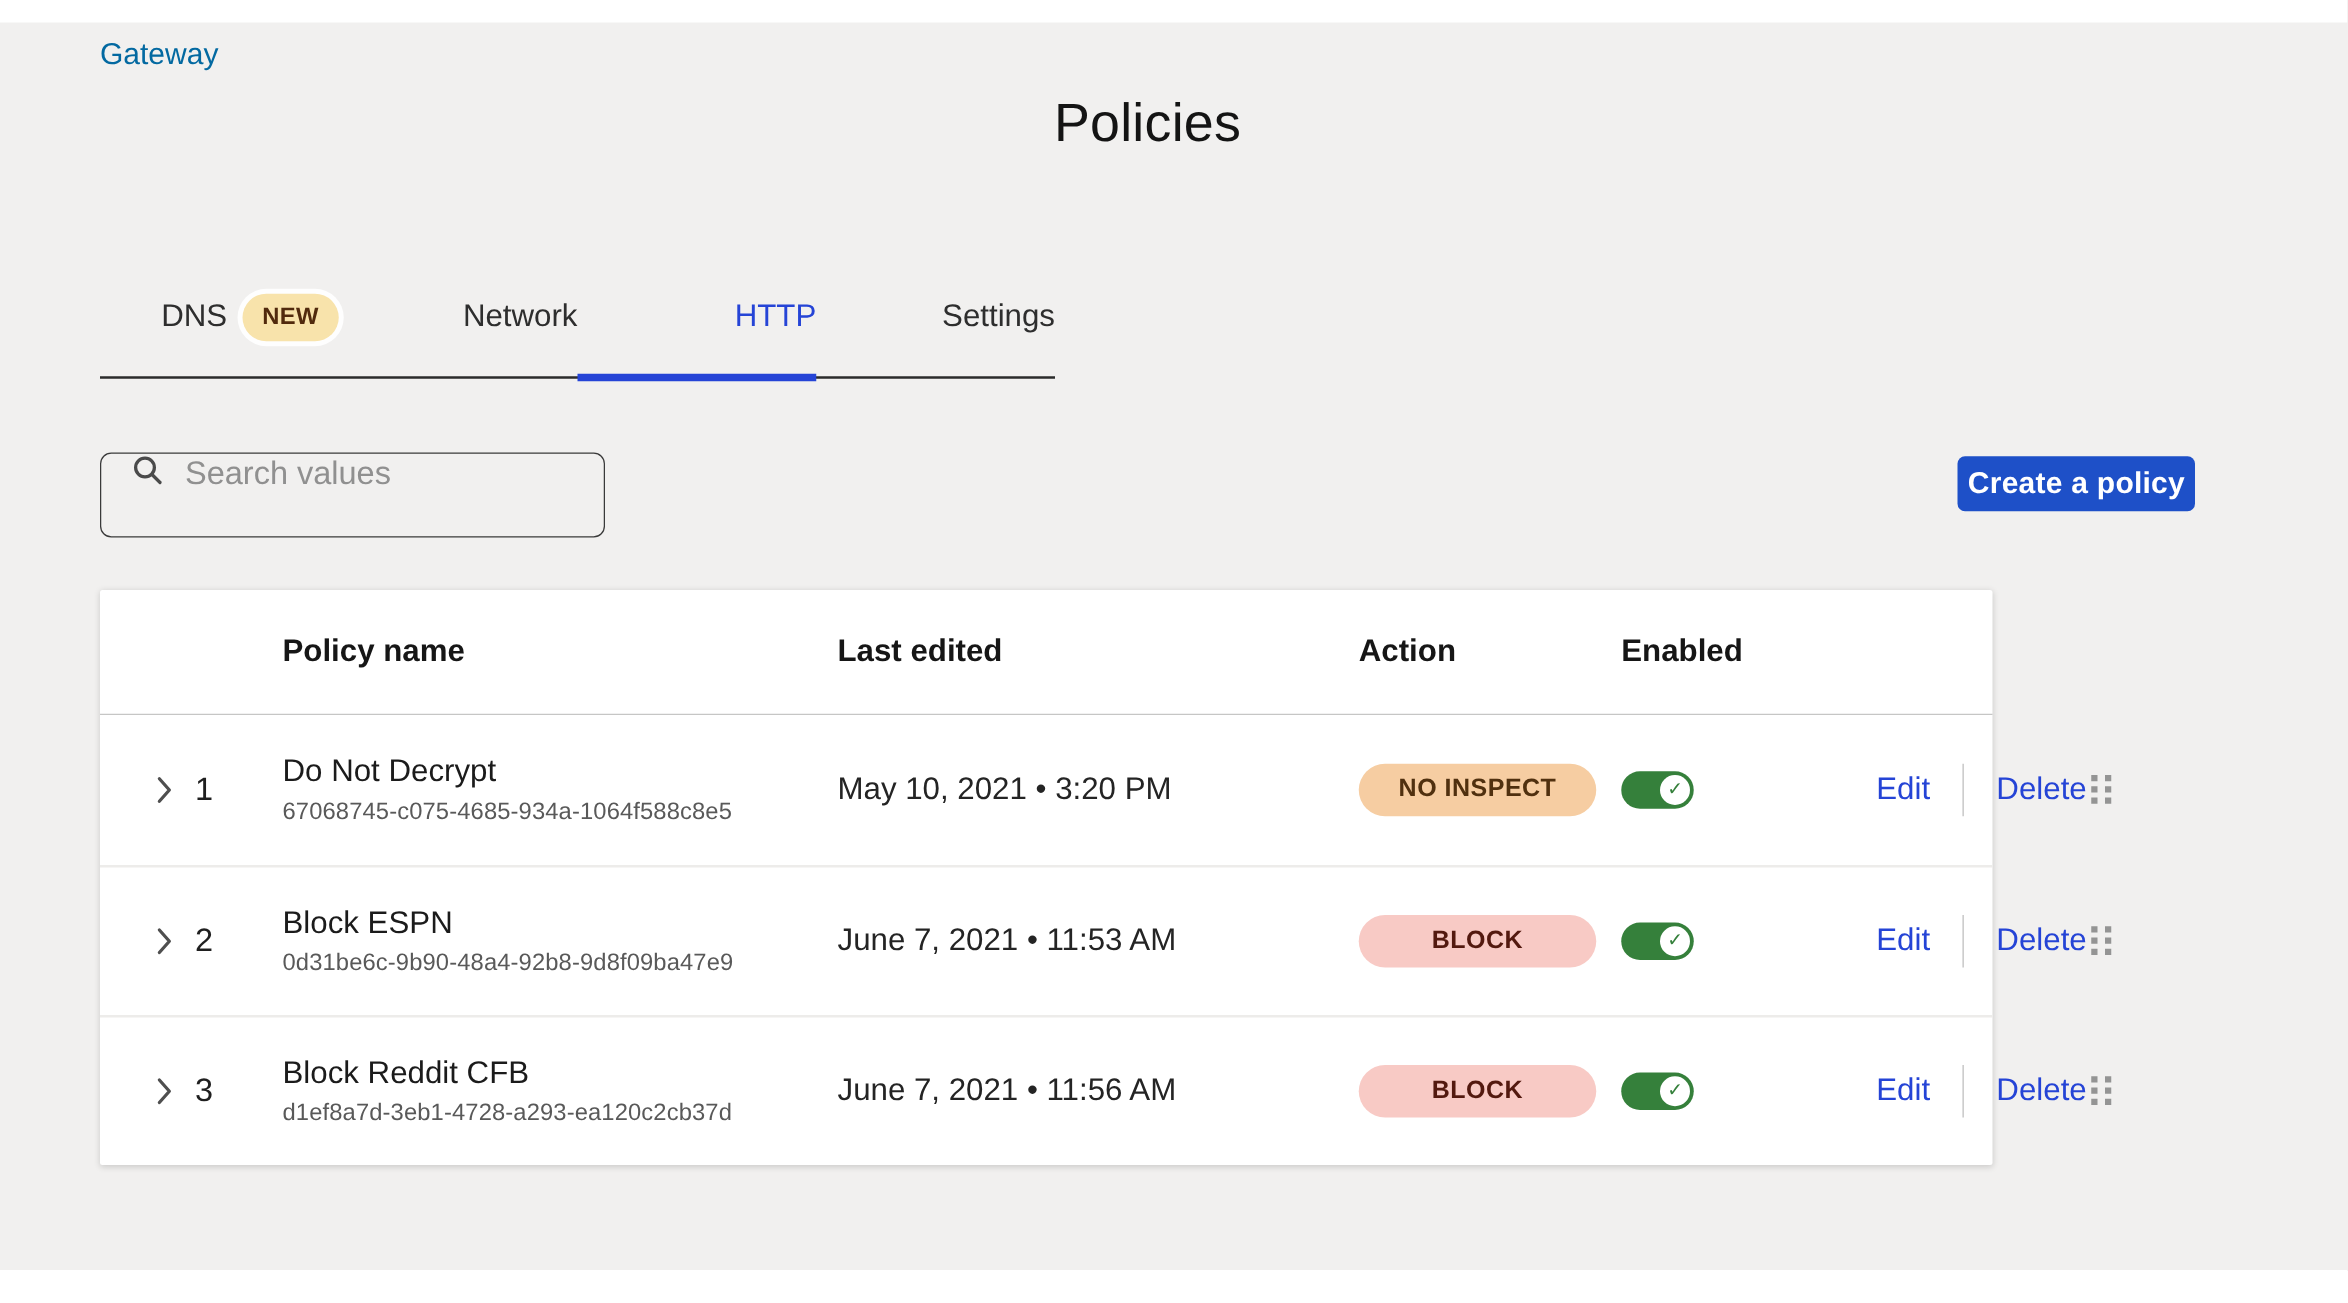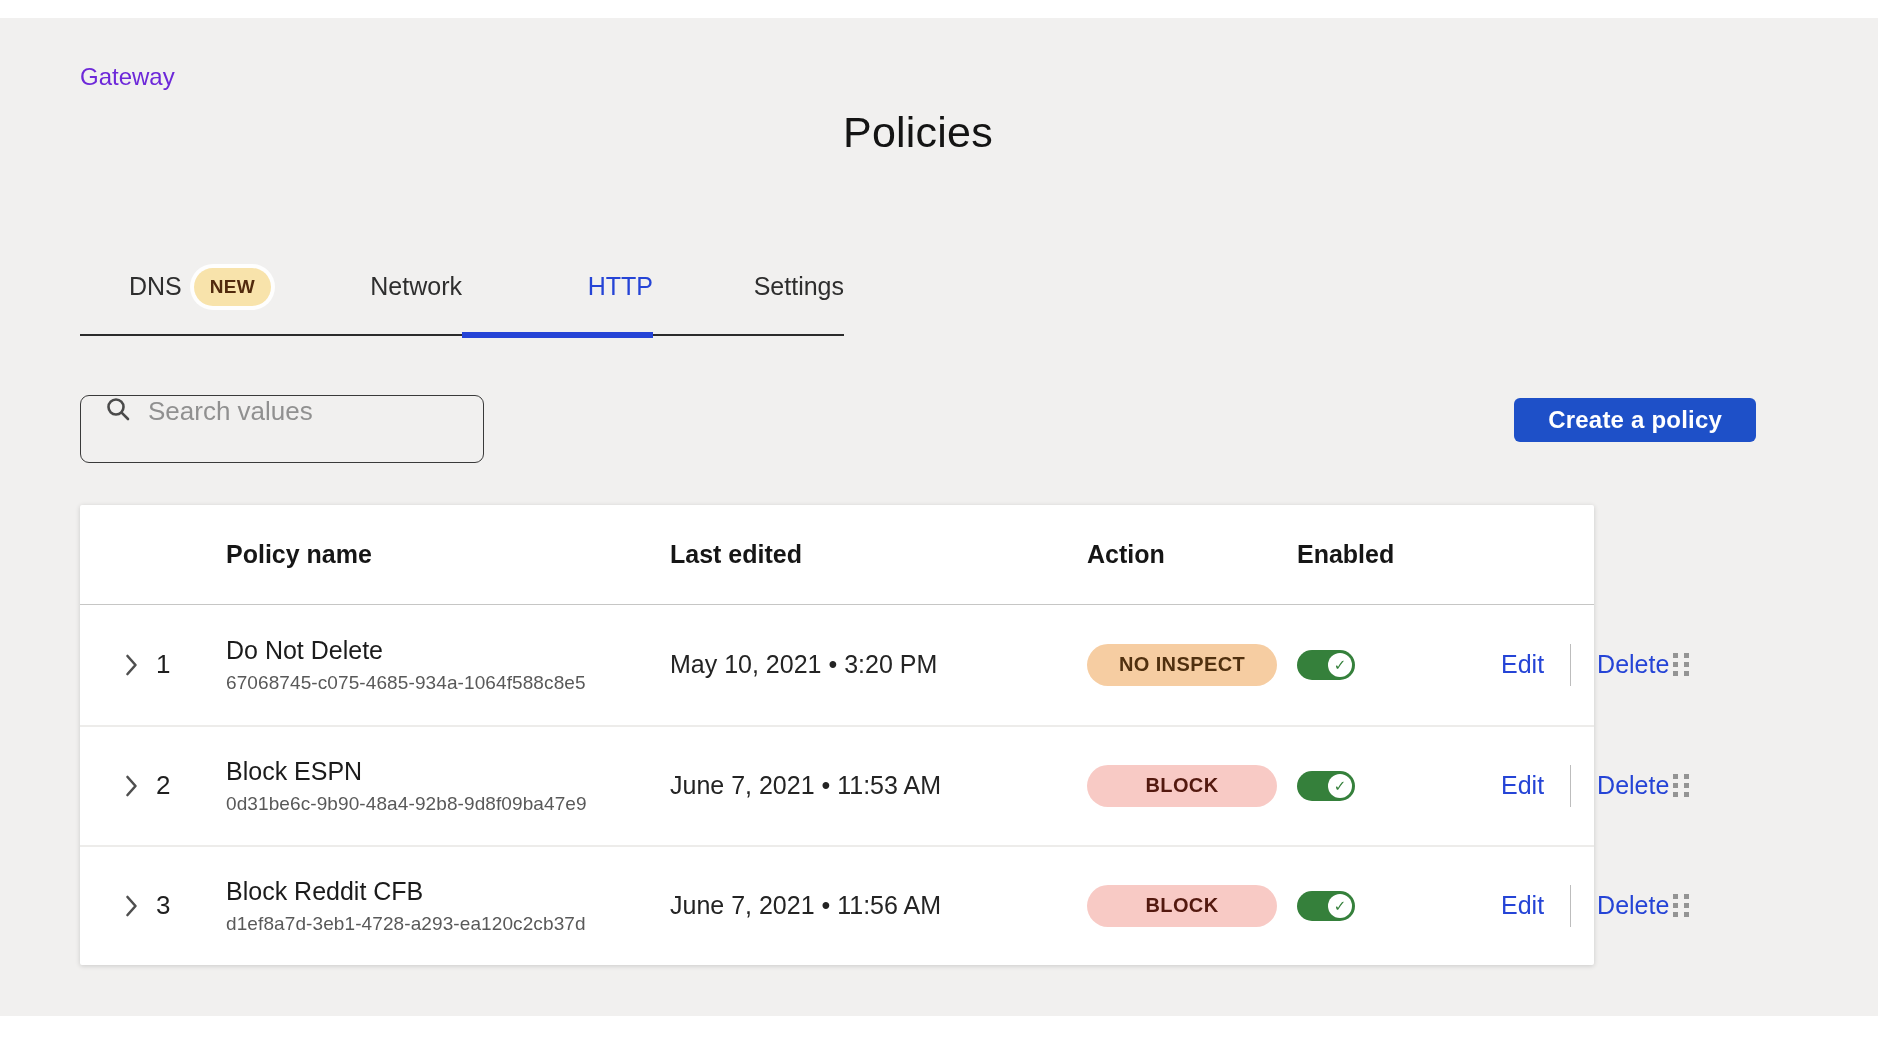--- a/index.html
+++ b/index.html
@@ -12,41 +12,41 @@
   html,body{width:1878px;height:1042px;}
   body{
     font-family:"Liberation Sans","DejaVu Sans",sans-serif;
     background:var(--page-bg);
     position:relative; overflow:hidden; color:#1c1c1c;
   }
   .strip{position:absolute;left:0;width:100%;background:#ffffff;}
   .strip.top{top:0;height:18px;}
   .strip.bottom{bottom:0;height:26px;}
   .content{position:absolute;left:80px;top:18px;width:1676px;}
-  .breadcrumb{margin-top:45px;font-size:24px;color:#6d28d9;line-height:1.15;}
+  .breadcrumb{margin-top:12px;font-size:24px;color:#0369a1;line-height:1.15;}
   .title{margin-top:18px;font-size:43px;font-weight:400;color:#141414;line-height:1.1;letter-spacing:.2px;text-align:center;}
 
   
   .tabs{margin-top:84px;display:flex;border-bottom:2px solid #2b2b2b;width:764px;}
   .tab{position:relative;width:191px;height:94px;display:flex;align-items:center;justify-content:flex-end;gap:12px;
        font-size:25px;color:#2e2e2e;cursor:pointer;}
   .tab.active{color:var(--link-blue);font-weight:400;}
   .tab.active::after{content:"";position:absolute;left:0;right:0;bottom:-4px;height:6px;background:var(--link-blue);}
   .new-badge{background:var(--new-badge-bg);color:var(--new-badge-text);font-size:19px;font-weight:700;
        padding:8px 16px;border-radius:999px;box-shadow:0 0 0 4px rgba(255,255,255,.9);letter-spacing:.3px;}
 
   
   .toolbar{margin-top:59px;display:flex;justify-content:space-between;align-items:flex-start;}
   .search{width:404px;height:68px;border:1px solid #3a3a3a;border-radius:9px;display:flex;align-items:flex-start;
        padding:0 18px 0 24px;background:transparent;}
   .search svg{flex:0 0 auto;}
   .search input{flex:1;margin-left:17px;border:none;outline:none;background:transparent;font-size:26px;
        font-family:inherit;color:#222;}
   .search input::placeholder{color:#909090;}
-  .btn-primary{margin-top:3px;height:44px;padding:0 34px;background:var(--accent-blue);color:#fff;border:none;
+  .btn-primary{margin-top:3px;height:44px;padding:0 8px;background:var(--accent-blue);color:#fff;border:none;
        border-radius:6px;font-size:24px;font-weight:600;font-family:inherit;cursor:pointer;letter-spacing:.2px;}
 
   
   .card{margin-top:42px;width:1514px;background:#fff;border-radius:2px;box-shadow:0 1px 5px rgba(0,0,0,.16);}
   .row-grid{display:grid;grid-template-columns:66px 80px 444px 417px 210px 204px minmax(0,1fr);align-items:center;}
   .thead{height:100px;border-bottom:1px solid #c6c6c5;}
   .th{font-size:25px;font-weight:700;color:#161616;}
   .th-name{grid-column:3;} .th-edited{grid-column:4;} .th-action{grid-column:5;} .th-enabled{grid-column:6;}
   .trow{height:120px;border-top:2px solid #edecea;}
   .trow:first-child{border-top:none;}
@@ -122,21 +122,21 @@
   <div class="trow row-grid">
     <div class="cell chevron-cell">
       <button class="chevron">
         <svg width="15" height="24" viewBox="0 0 15 24">
           <path d="M3.5 3 L11.5 12 L3.5 21" fill="none" stroke="#4f4f4f" stroke-width="2.6" stroke-linecap="round" stroke-linejoin="round"></path>
         </svg>
       </button>
     </div>
     <div class="cell rownum">1</div>
     <div class="cell namecell">
-      <div class="pname">Do Not Delete</div>
+      <div class="pname">Do Not Decrypt</div>
       <div class="uuid">67068745-c075-4685-934a-1064f588c8e5</div>
     </div>
     <div class="cell datecell">May 10, 2021 • 3:20 PM</div>
     <div class="cell">
       <span class="badge no-inspect">NO INSPECT</span>
     </div>
     <div class="cell">
       <span class="toggle on">
         <span class="knob">✓</span>
       </span>

